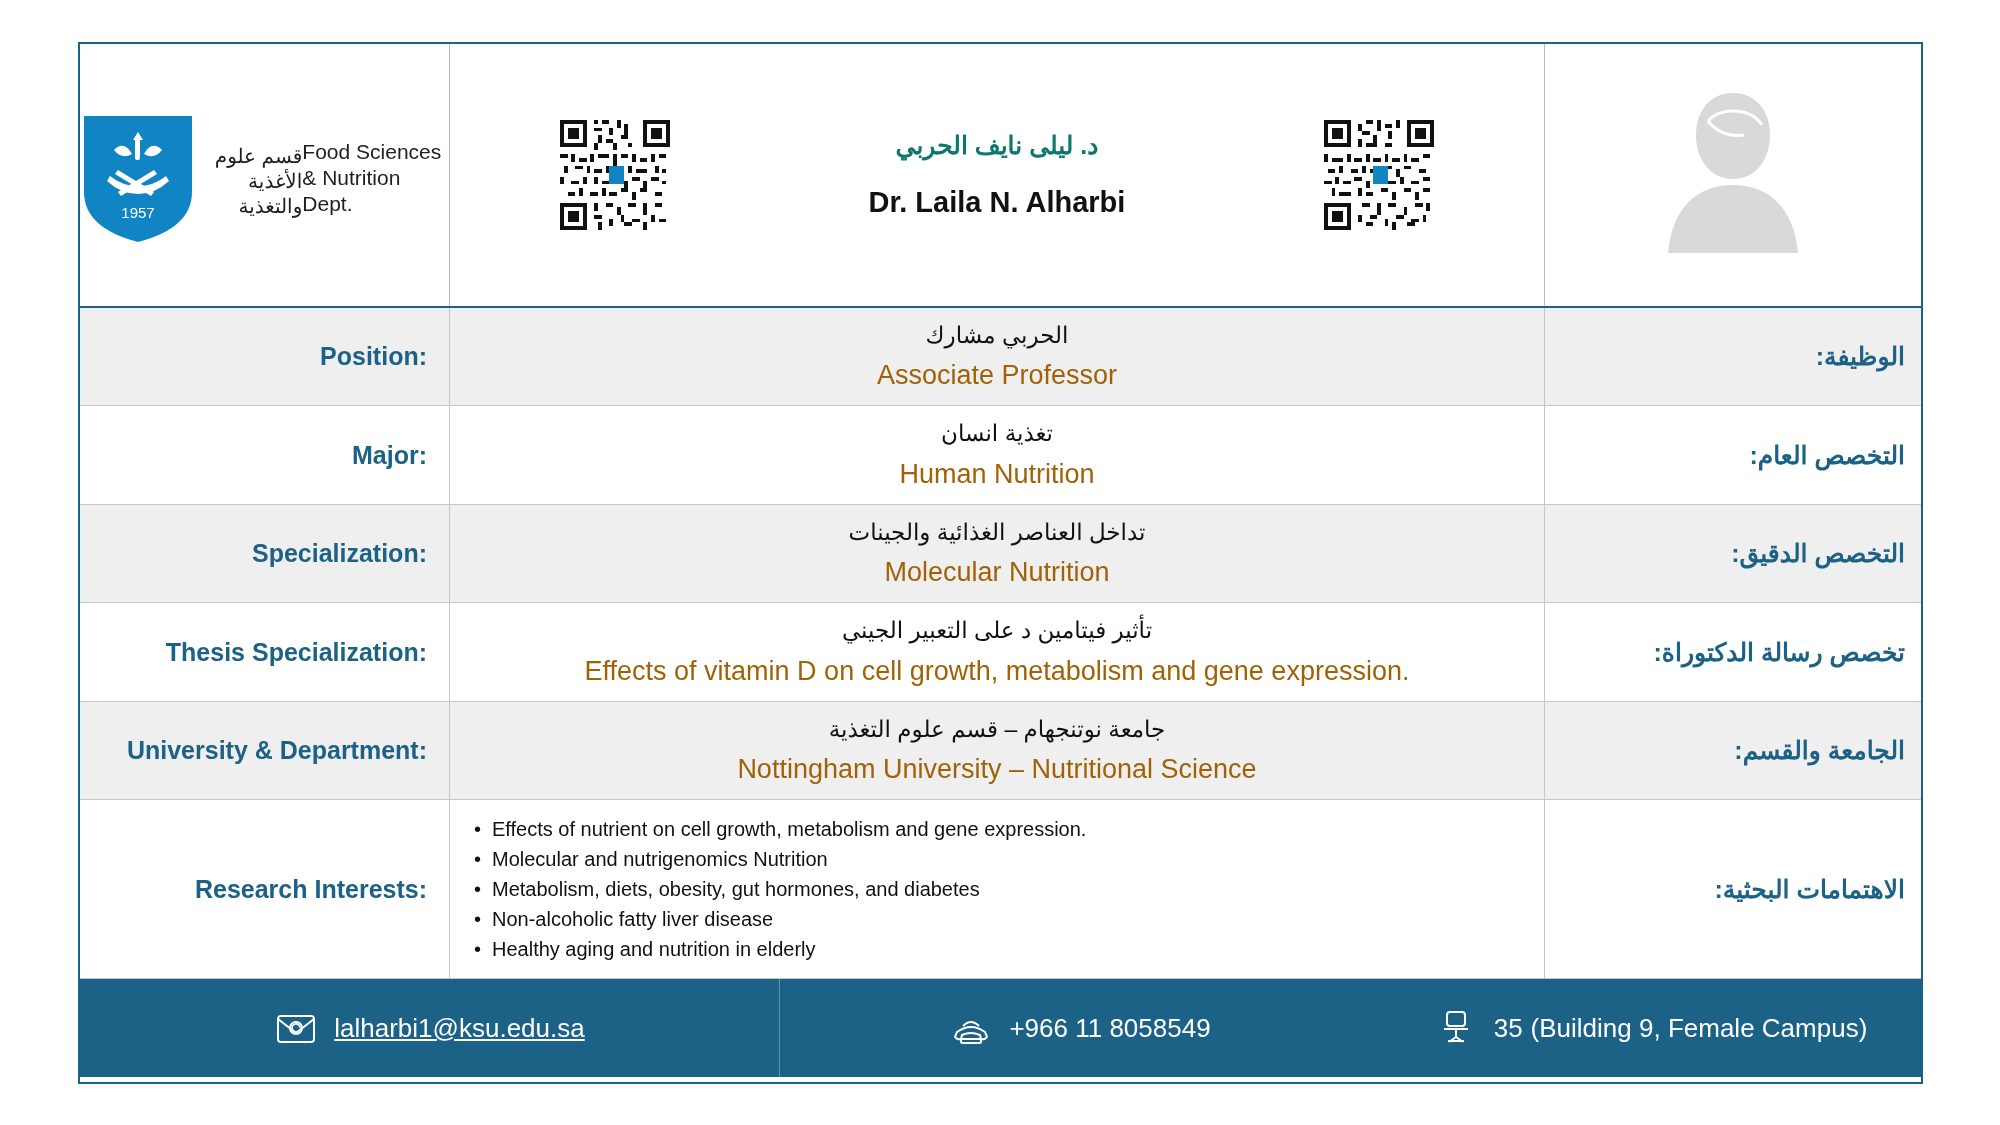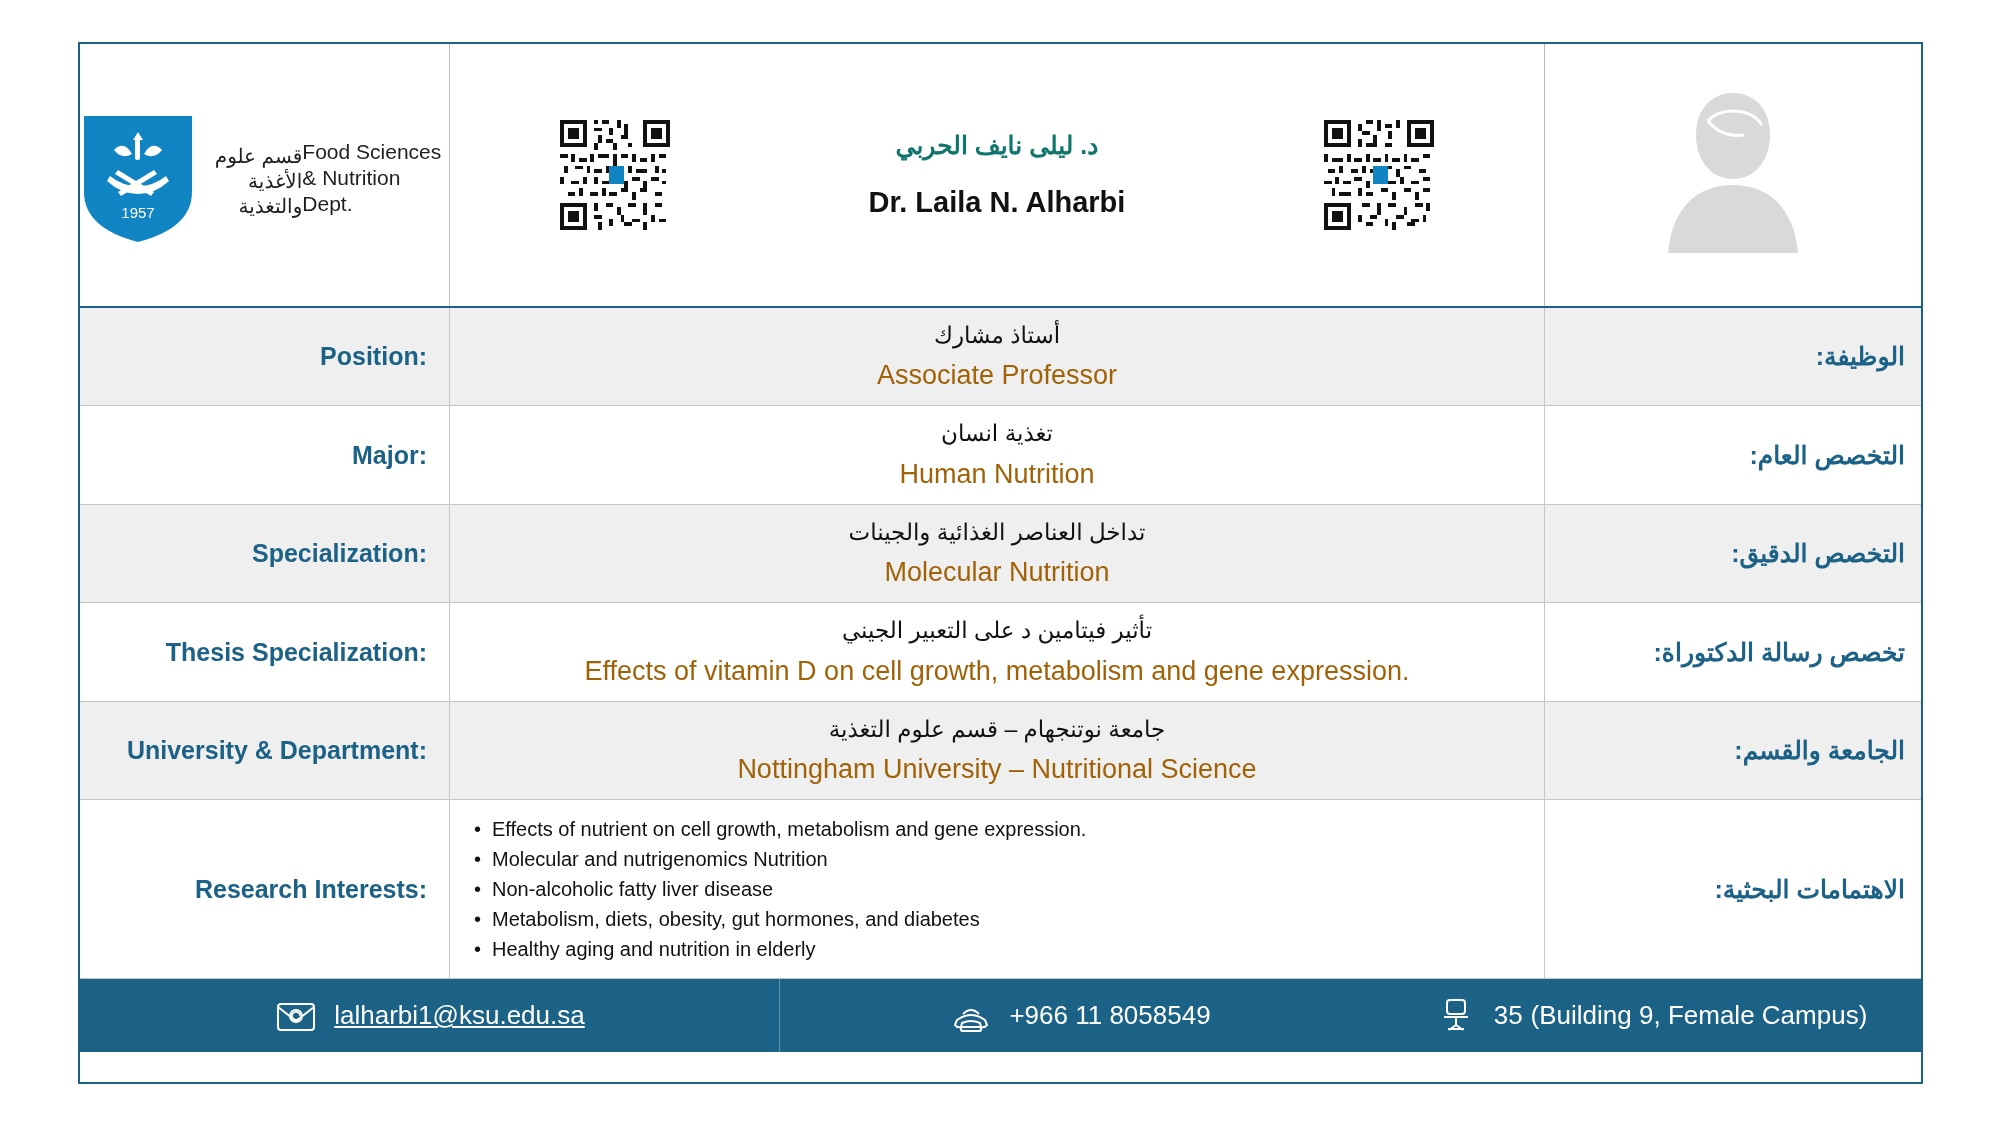--- a/index.html
+++ b/index.html
@@ -182,21 +182,21 @@
   }
   .interests li:before {
     content: "•";
     position: absolute;
     left: 0;
     top: 0;
   }
 
   
   .footer {
-    height: 73px;
+    height: 98px;
     background: #1c6186;
     display: flex;
     align-items: flex-end;
     color: #ffffff;
   }
   .foot-seg {
     display: flex;
     align-items: center;
     height: 100%;
     box-sizing: border-box;
@@ -431,21 +431,21 @@
               <path d="M50 36 C58 46 70 52 86 50"></path>
             </g>
           </svg>
         </div>
       </div>
     </div>
 
     <div class="row alt">
       <div class="cell-en-label">Position:</div>
       <div class="cell-value">
-        <div class="val-ar">أستاذ مشارك</div>
+        <div class="val-ar">الحربي مشارك</div>
         <div class="val-en">Associate Professor</div>
       </div>
       <div class="cell-ar-label">الوظيفة:</div>
     </div>
 
     <div class="row plain">
       <div class="cell-en-label">Major:</div>
       <div class="cell-value">
         <div class="val-ar">تغذية انسان</div>
         <div class="val-en">Human Nutrition</div>
@@ -479,22 +479,22 @@
       </div>
       <div class="cell-ar-label">الجامعة والقسم:</div>
     </div>
 
     <div class="row plain research">
       <div class="cell-en-label">Research Interests:</div>
       <div class="cell-value">
         <ul class="interests">
           <li>Effects of nutrient on cell growth, metabolism and gene expression.</li>
           <li>Molecular and nutrigenomics Nutrition</li>
+          <li>Metabolism, diets, obesity, gut hormones, and diabetes</li>
           <li>Non-alcoholic fatty liver disease</li>
-          <li>Metabolism, diets, obesity, gut hormones, and diabetes</li>
           <li>Healthy aging and nutrition in elderly</li>
         </ul>
       </div>
       <div class="cell-ar-label">الاهتمامات البحثية:</div>
     </div>
 
     <div class="footer">
 
       <div class="foot-seg email">
         <span class="foot-icon">

